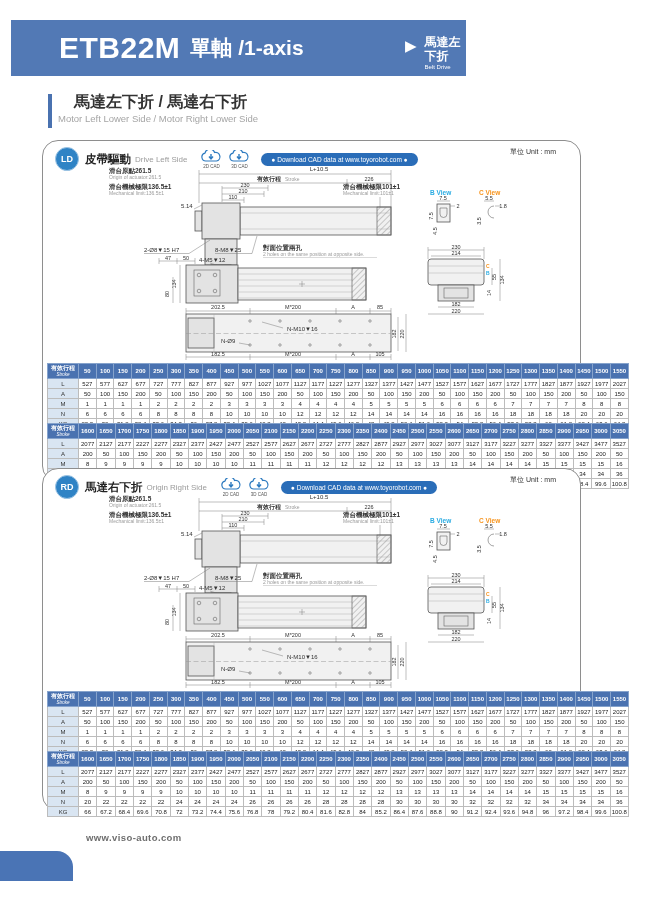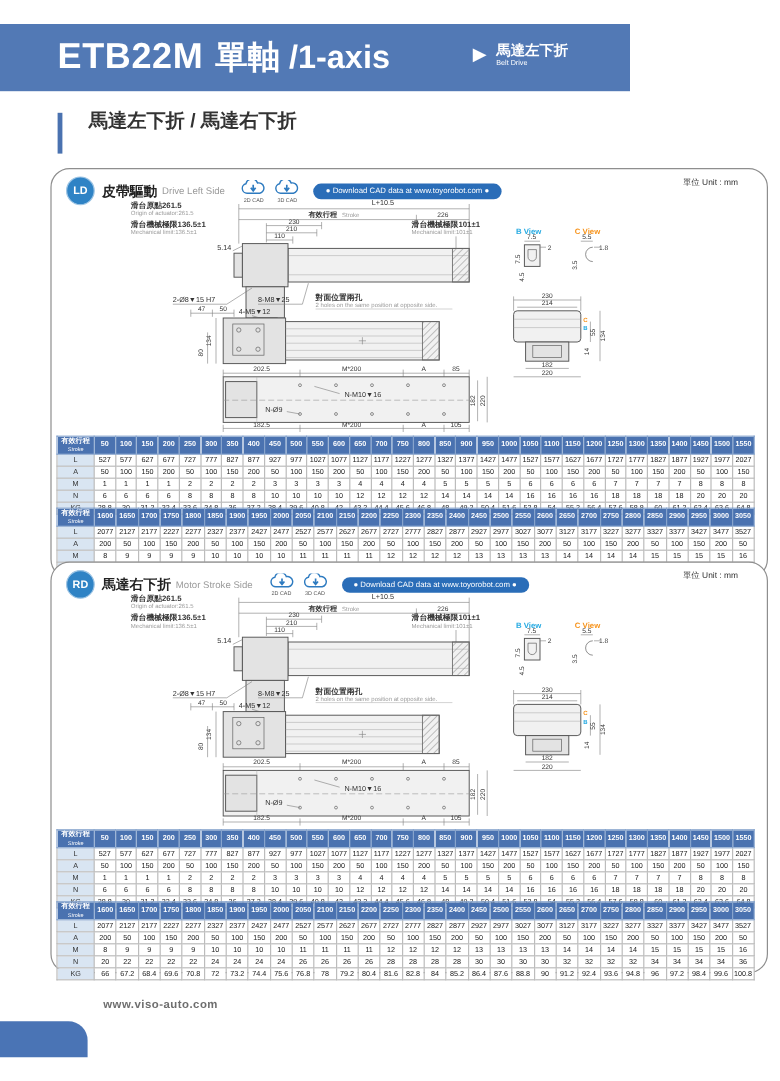--- a/index.html
+++ b/index.html
@@ -1,37 +1,37 @@
 <!DOCTYPE html>
 <html><head>
 <meta charset="utf-8">
 <style>
   html,body{margin:0;padding:0;background:#fff;}
   body{width:650px;height:901px;position:relative;overflow:hidden;
        font-family:"Liberation Sans",sans-serif;-webkit-font-smoothing:antialiased;}
 
   
-  .band{position:absolute;top:20px;left:0;width:525px;height:56px;background:#5279b5;
+  .band{position:absolute;top:20px;left:11px;width:455px;height:56px;background:#5279b5;
         display:flex;align-items:center;}
   .band .model{color:#fff;font-weight:bold;font-size:30px;margin-left:48px;letter-spacing:.5px;}
-  .band .axis{color:#fff;font-size:27px;font-weight:bold;margin-left:10px;}
+  .band .axis{color:#fff;font-size:21px;font-weight:bold;margin-left:10px;}
   .drive{position:absolute;left:394px;top:15px;display:flex;align-items:flex-start;}
   .tri{color:#fff;font-size:15px;line-height:22px;}
   .drive-txt{margin-left:8px;color:#fff;}
   .drive-zh{font-size:12px;font-weight:bold;line-height:14px;}
   .drive-en{font-size:6px;line-height:8px;}
 
   
   .sec{position:absolute;top:92px;left:48px;}
   .sec .bar{position:absolute;left:0;top:2px;width:4px;height:34px;background:#4a72b0;}
   .sec .t-zh{margin-left:26px;font-size:16px;font-weight:bold;color:#333;line-height:20px;}
   .sec .t-en{margin-left:10px;font-size:9.5px;color:#a5a5a5;line-height:13px;}
 
   
-  .panel{position:absolute;left:42px;width:598px;border:1px solid #8e8e8e;border-radius:16px;
+  .panel{position:absolute;left:42px;width:539px;border:1px solid #8e8e8e;border-radius:16px;
          background:#fff;box-sizing:border-box;}
   #panel-ld{top:140px;height:342px;}
   #panel-rd{top:468px;height:343px;}
   .p-head{position:absolute;top:6px;left:12px;display:flex;align-items:center;}
   .badge{width:22px;height:22px;border-radius:50%;background:#2f83c5;border:1.5px solid #9cc4e4;
          color:#fff;font-size:9px;font-weight:bold;display:flex;align-items:center;justify-content:center;}
   .p-zh{font-size:11.5px;font-weight:bold;color:#222;margin-left:6px;}
   .p-en{font-size:8px;color:#9b9b9b;margin-left:4px;}
   .cadicons{display:flex;margin-left:14px;align-items:flex-start;}
   .cad{display:flex;flex-direction:column;align-items:center;margin-right:8px;cursor:pointer;}
@@ -89,20 +89,21 @@
     <span class="drive-txt">
       <div class="drive-zh">馬達左下折</div>
       <div class="drive-en">Belt Drive</div>
     </span>
   </div>
 </div>
 
 <div class="sec">
   <div class="bar"></div>
   <div class="t-zh">馬達左下折 / 馬達右下折</div>
+  <div class="t-en">Motor Left Lower Side / Motor Right Lower Side</div>
 </div>
 
 <div class="panel" id="panel-ld">
   <div class="p-head">
     <div class="badge">LD</div>
     <span class="p-zh">皮帶驅動</span>
     <span class="p-en">Drive Left Side</span>
     <div class="cadicons">
       <div class="cad">
         <svg width="20" height="13" viewBox="0 0 20 13">
@@ -739,21 +740,21 @@
           </tr>
         </tbody>
       </table>
     </div>
 </div>
 
 <div class="panel" id="panel-rd">
   <div class="p-head">
     <div class="badge">RD</div>
     <span class="p-zh">馬達右下折</span>
-    <span class="p-en">Motor Stroke Side</span>
+    <span class="p-en">Origin Right Side</span>
     <div class="cadicons">
       <div class="cad">
         <svg width="20" height="13" viewBox="0 0 20 13">
           <path d="M5 11 a4 4 0 0 1 -1-7.9 a5 5 0 0 1 9.6-.6 a3.5 3.5 0 0 1 1.9 8.5 z" fill="#fff" stroke="#2e7bc0" stroke-width="1.2"></path>
           <path d="M10 4 v4 M8 6.5 l2 2.5 2-2.5" stroke="#2e7bc0" stroke-width="1.4" fill="none"></path>
         </svg>
         <span class="lbl">2D CAD</span>
       </div>
       <div class="cad">
         <svg width="20" height="13" viewBox="0 0 20 13">

